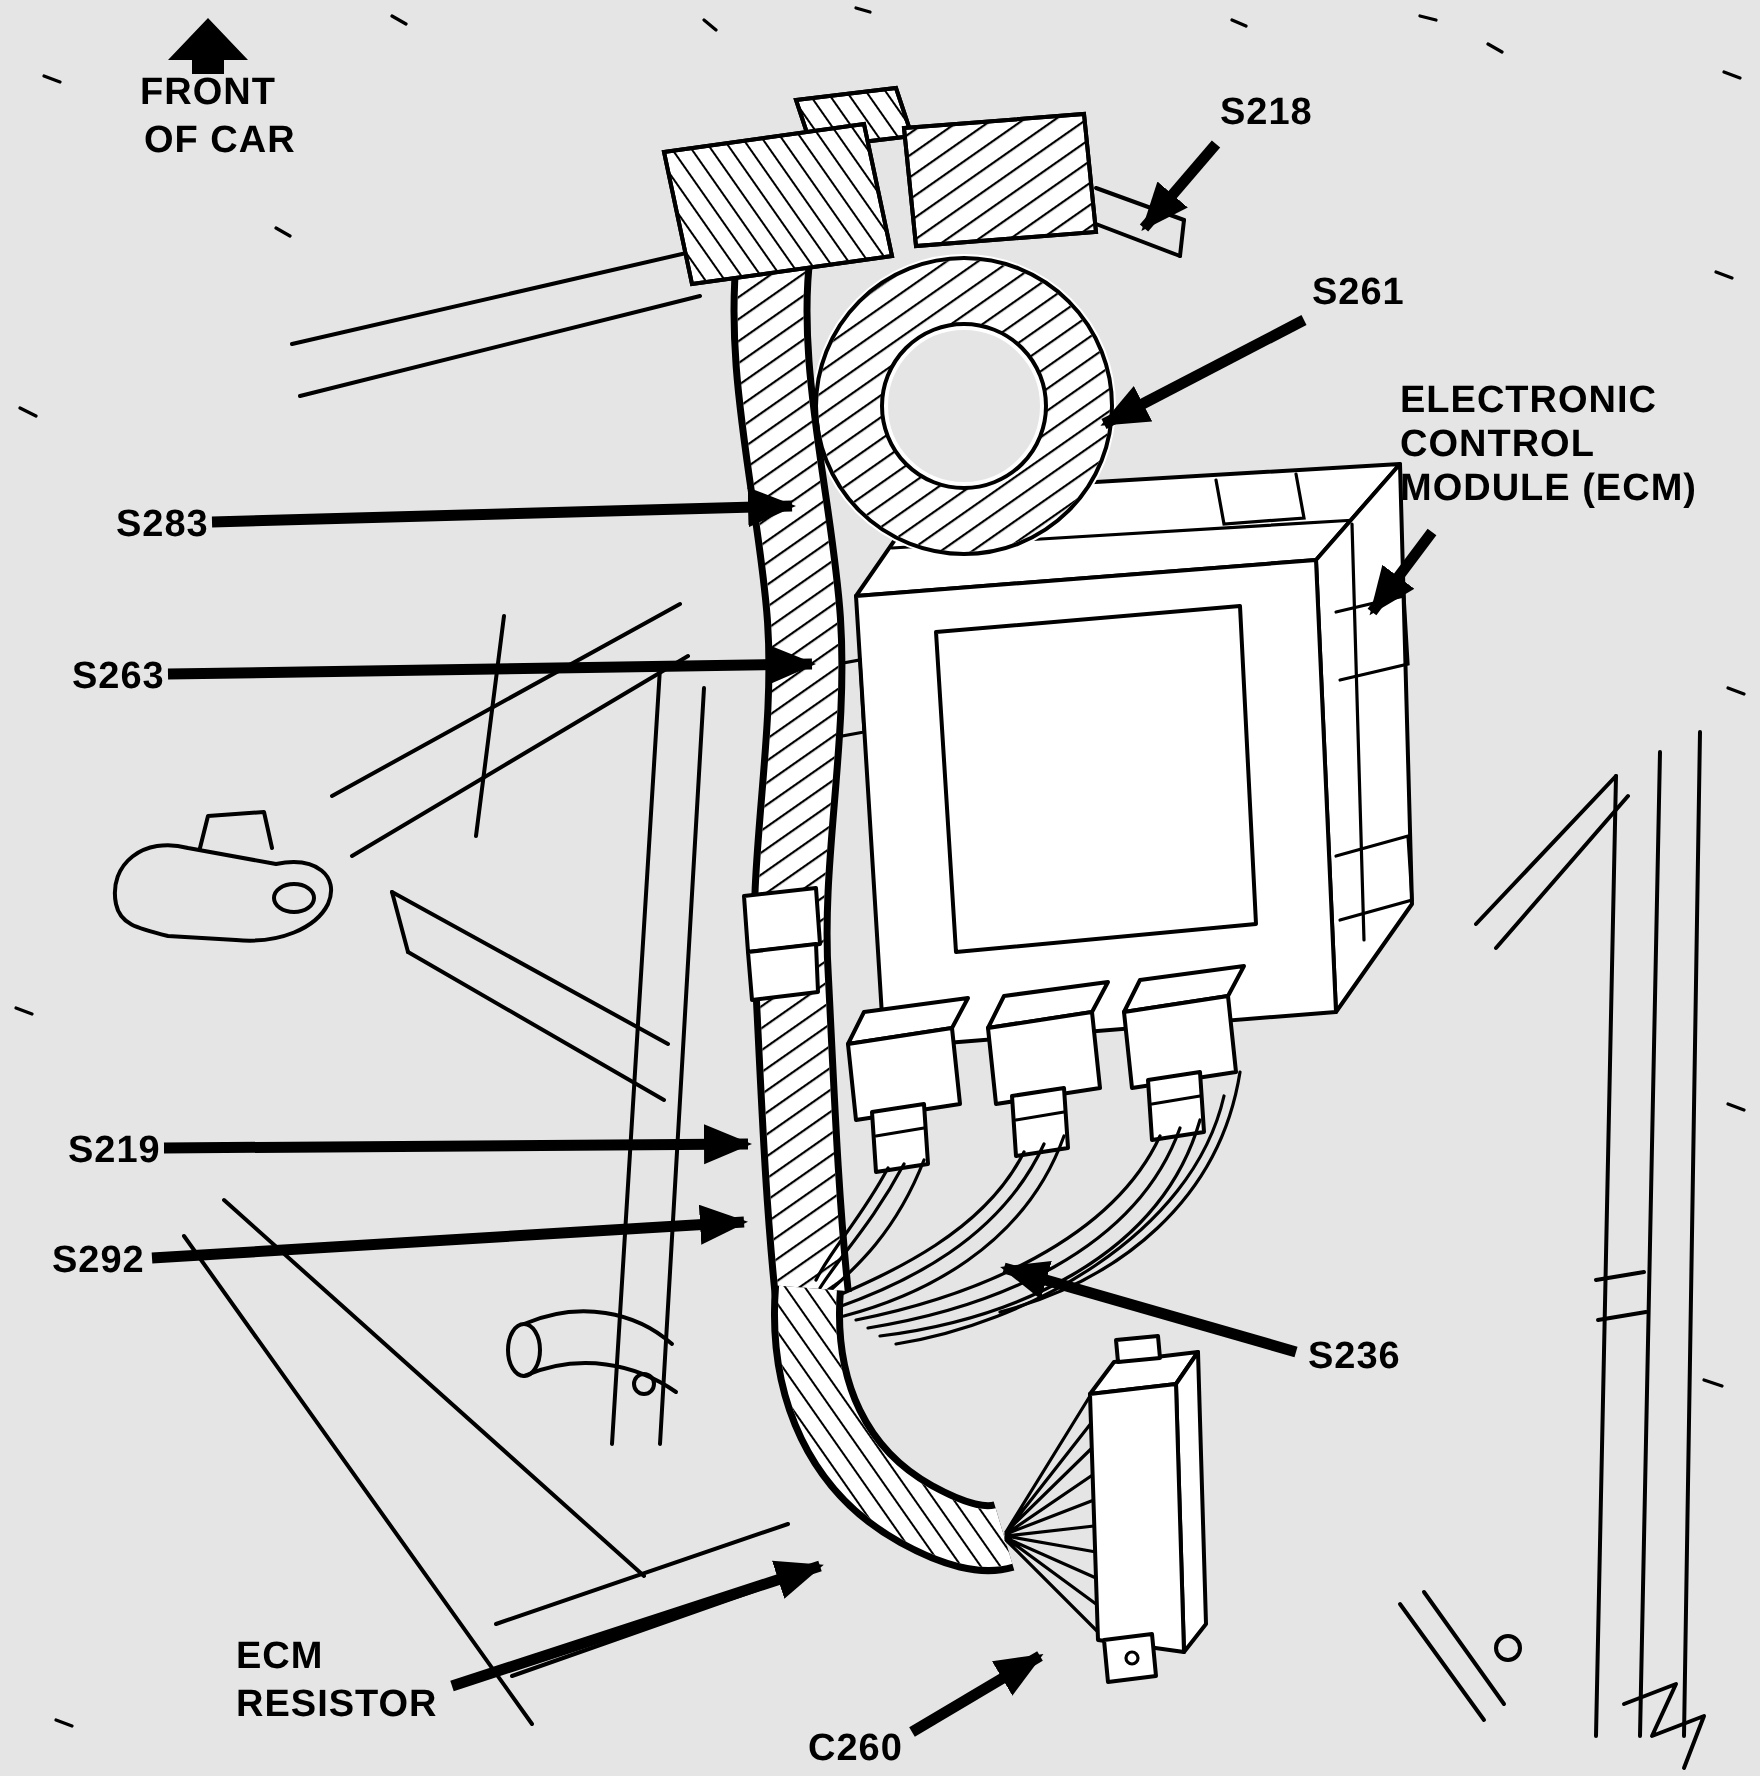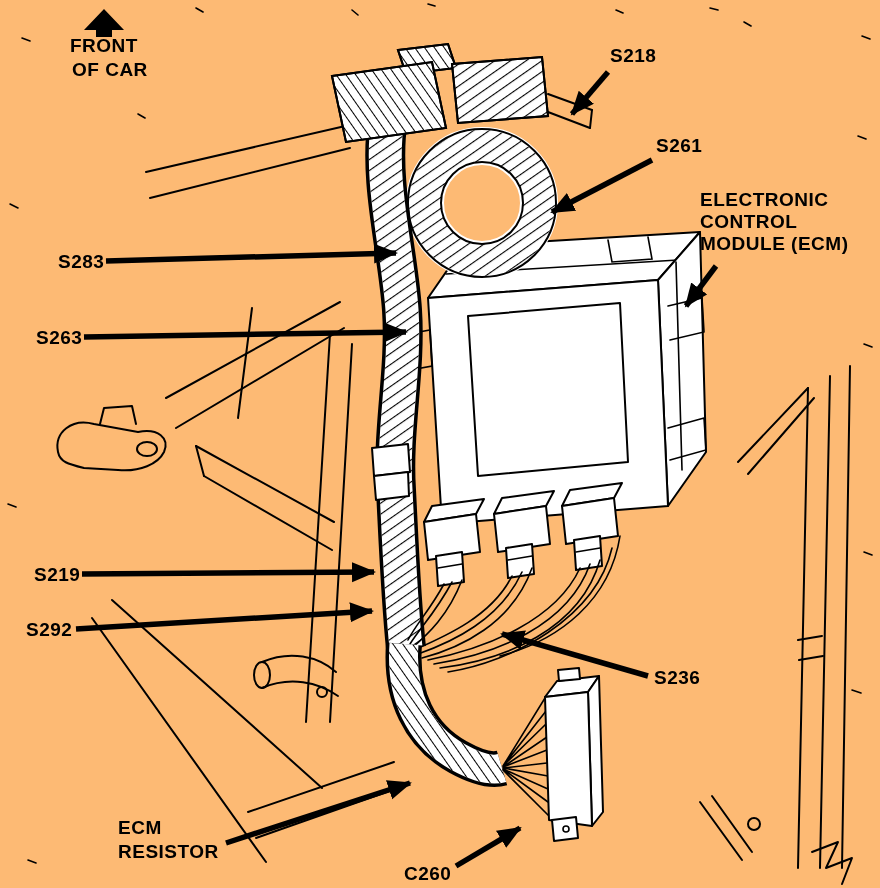--- a/index.html
+++ b/index.html
@@ -1,16 +1,16 @@
 <!DOCTYPE html>
 <html><head>
 <meta charset="utf-8">
 <style>
   html,body{margin:0;padding:0;background:#fff;}
-  #stage{position:relative;width:880px;height:888px;background:#fdba74;overflow:hidden;}
+  #stage{position:relative;width:880px;height:888px;background:#e5e5e5;overflow:hidden;}
   svg{position:absolute;left:0;top:0;}
   .ln{stroke:#000;stroke-width:2;fill:none;stroke-linecap:round;stroke-linejoin:round;}
   .thin{stroke:#000;stroke-width:1.6;fill:none;stroke-linecap:round;}
   .wh{fill:#fff;stroke:#000;stroke-width:2;stroke-linejoin:round;}
   .lab{font-family:"Liberation Sans",sans-serif;font-weight:bold;font-size:19px;fill:#000;letter-spacing:.5px;}
   .arrow{stroke:#000;stroke-width:5.5;fill:none;}
 </style>
 </head>
 <body>
 

